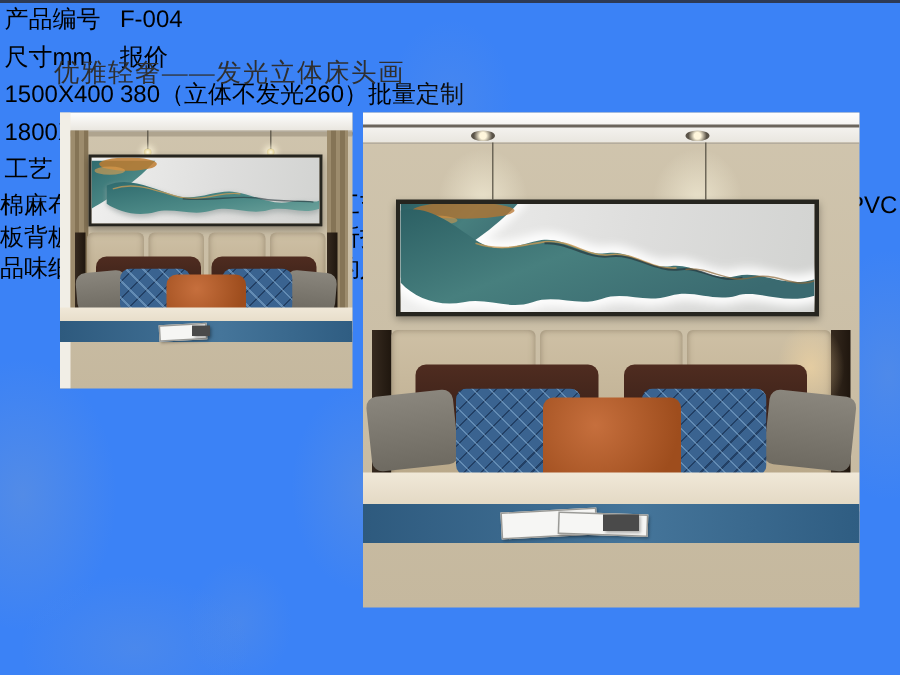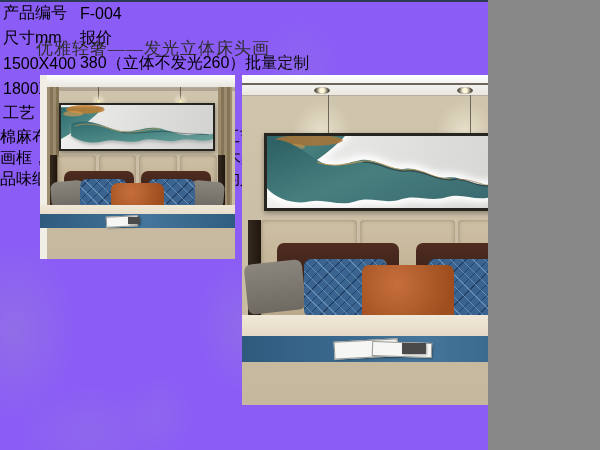--- a/index.html
+++ b/index.html
@@ -1,16 +1,16 @@
 <!DOCTYPE html>
 <html><head>
 <meta charset="utf-8">
 <style>
   html,body{margin:0;padding:0;background:#888;}
-  .page{position:relative;width:488px;height:450px;background:#8b5cf6;overflow:hidden;
+  .page{position:relative;width:600px;height:450px;background:#3b82f6;overflow:hidden;
         font-family:"Liberation Sans",sans-serif;}
   .ink-texture{position:absolute;inset:0;z-index:0;pointer-events:none;background:
      radial-gradient(90px 130px at 15px 330px, rgba(165,172,178,.22), transparent 70%),
      radial-gradient(70px 100px at 243px 325px, rgba(165,172,178,.18), transparent 70%),
      radial-gradient(110px 70px at 90px 432px, rgba(165,172,178,.14), transparent 70%),
      radial-gradient(70px 120px at 592px 250px, rgba(165,172,178,.18), transparent 70%),
      radial-gradient(60px 80px at 300px 68px, rgba(170,176,182,.10), transparent 70%),
      radial-gradient(50px 60px at 160px 415px, rgba(165,172,178,.12), transparent 70%);}
   .top-line{position:absolute;left:0;top:0;width:600px;height:2px;background:#2d3a55;z-index:5;}
   .title{position:absolute;left:36px;top:37px;z-index:5;margin:0;

